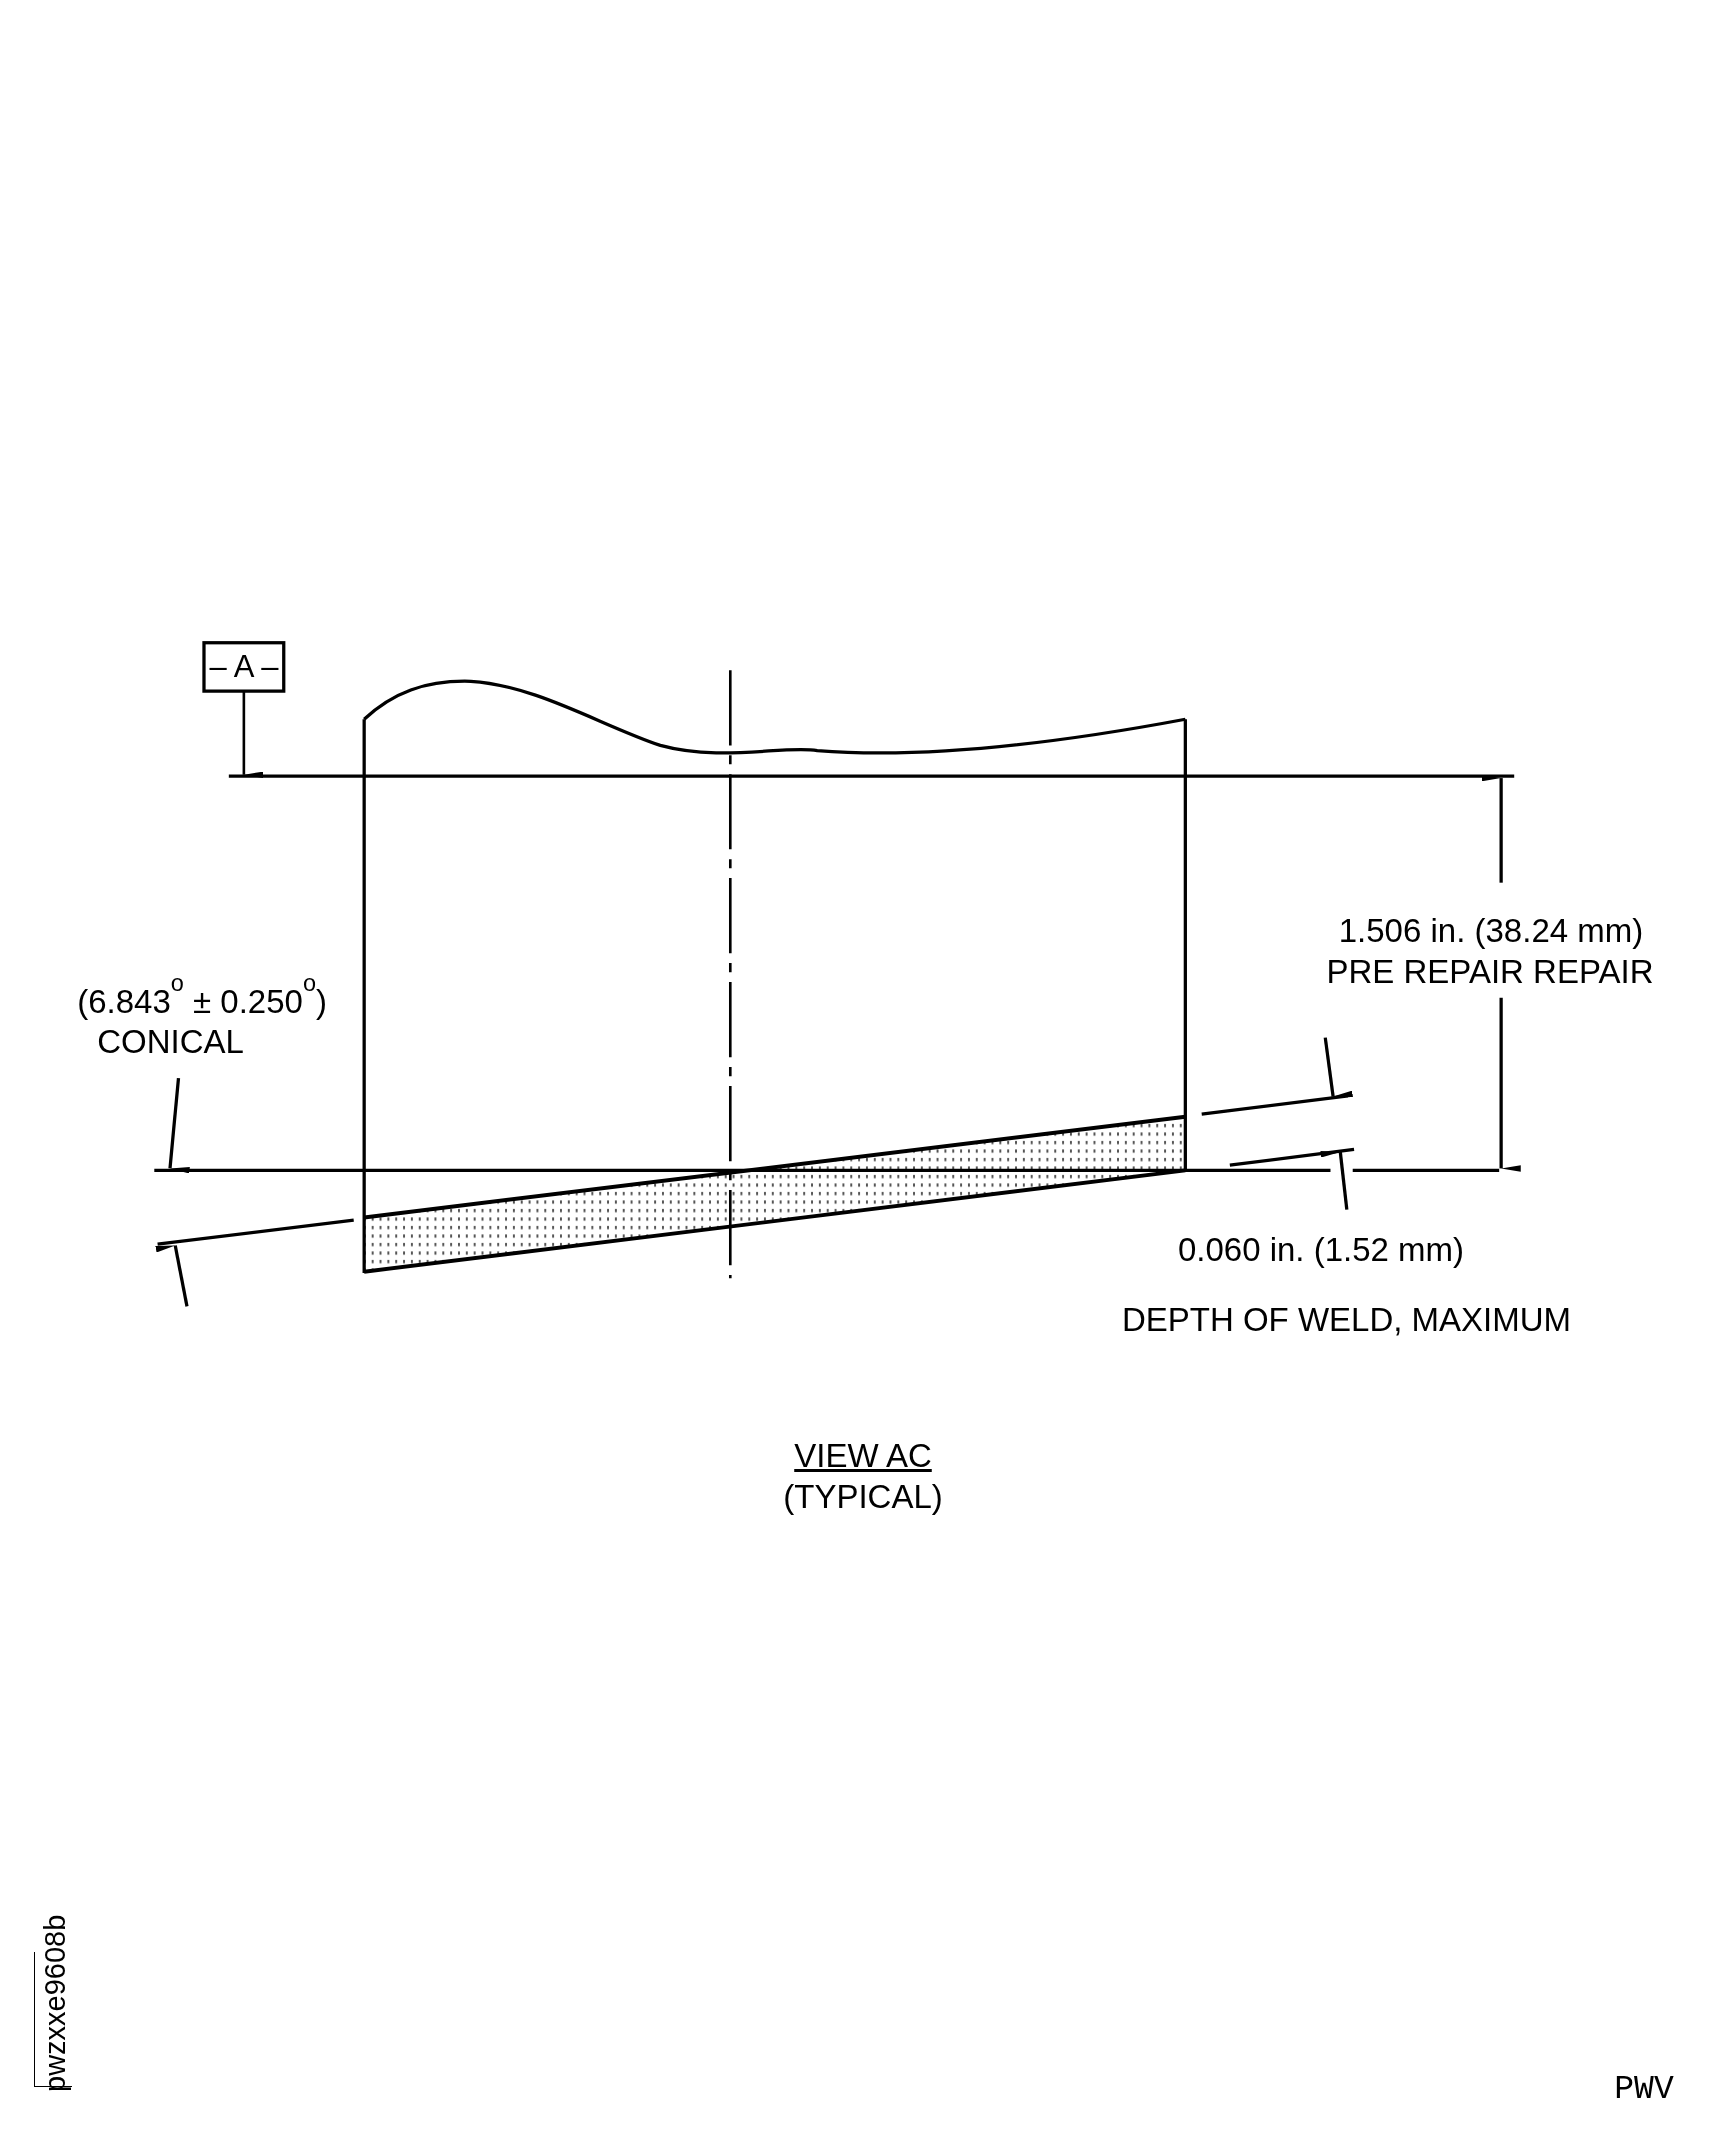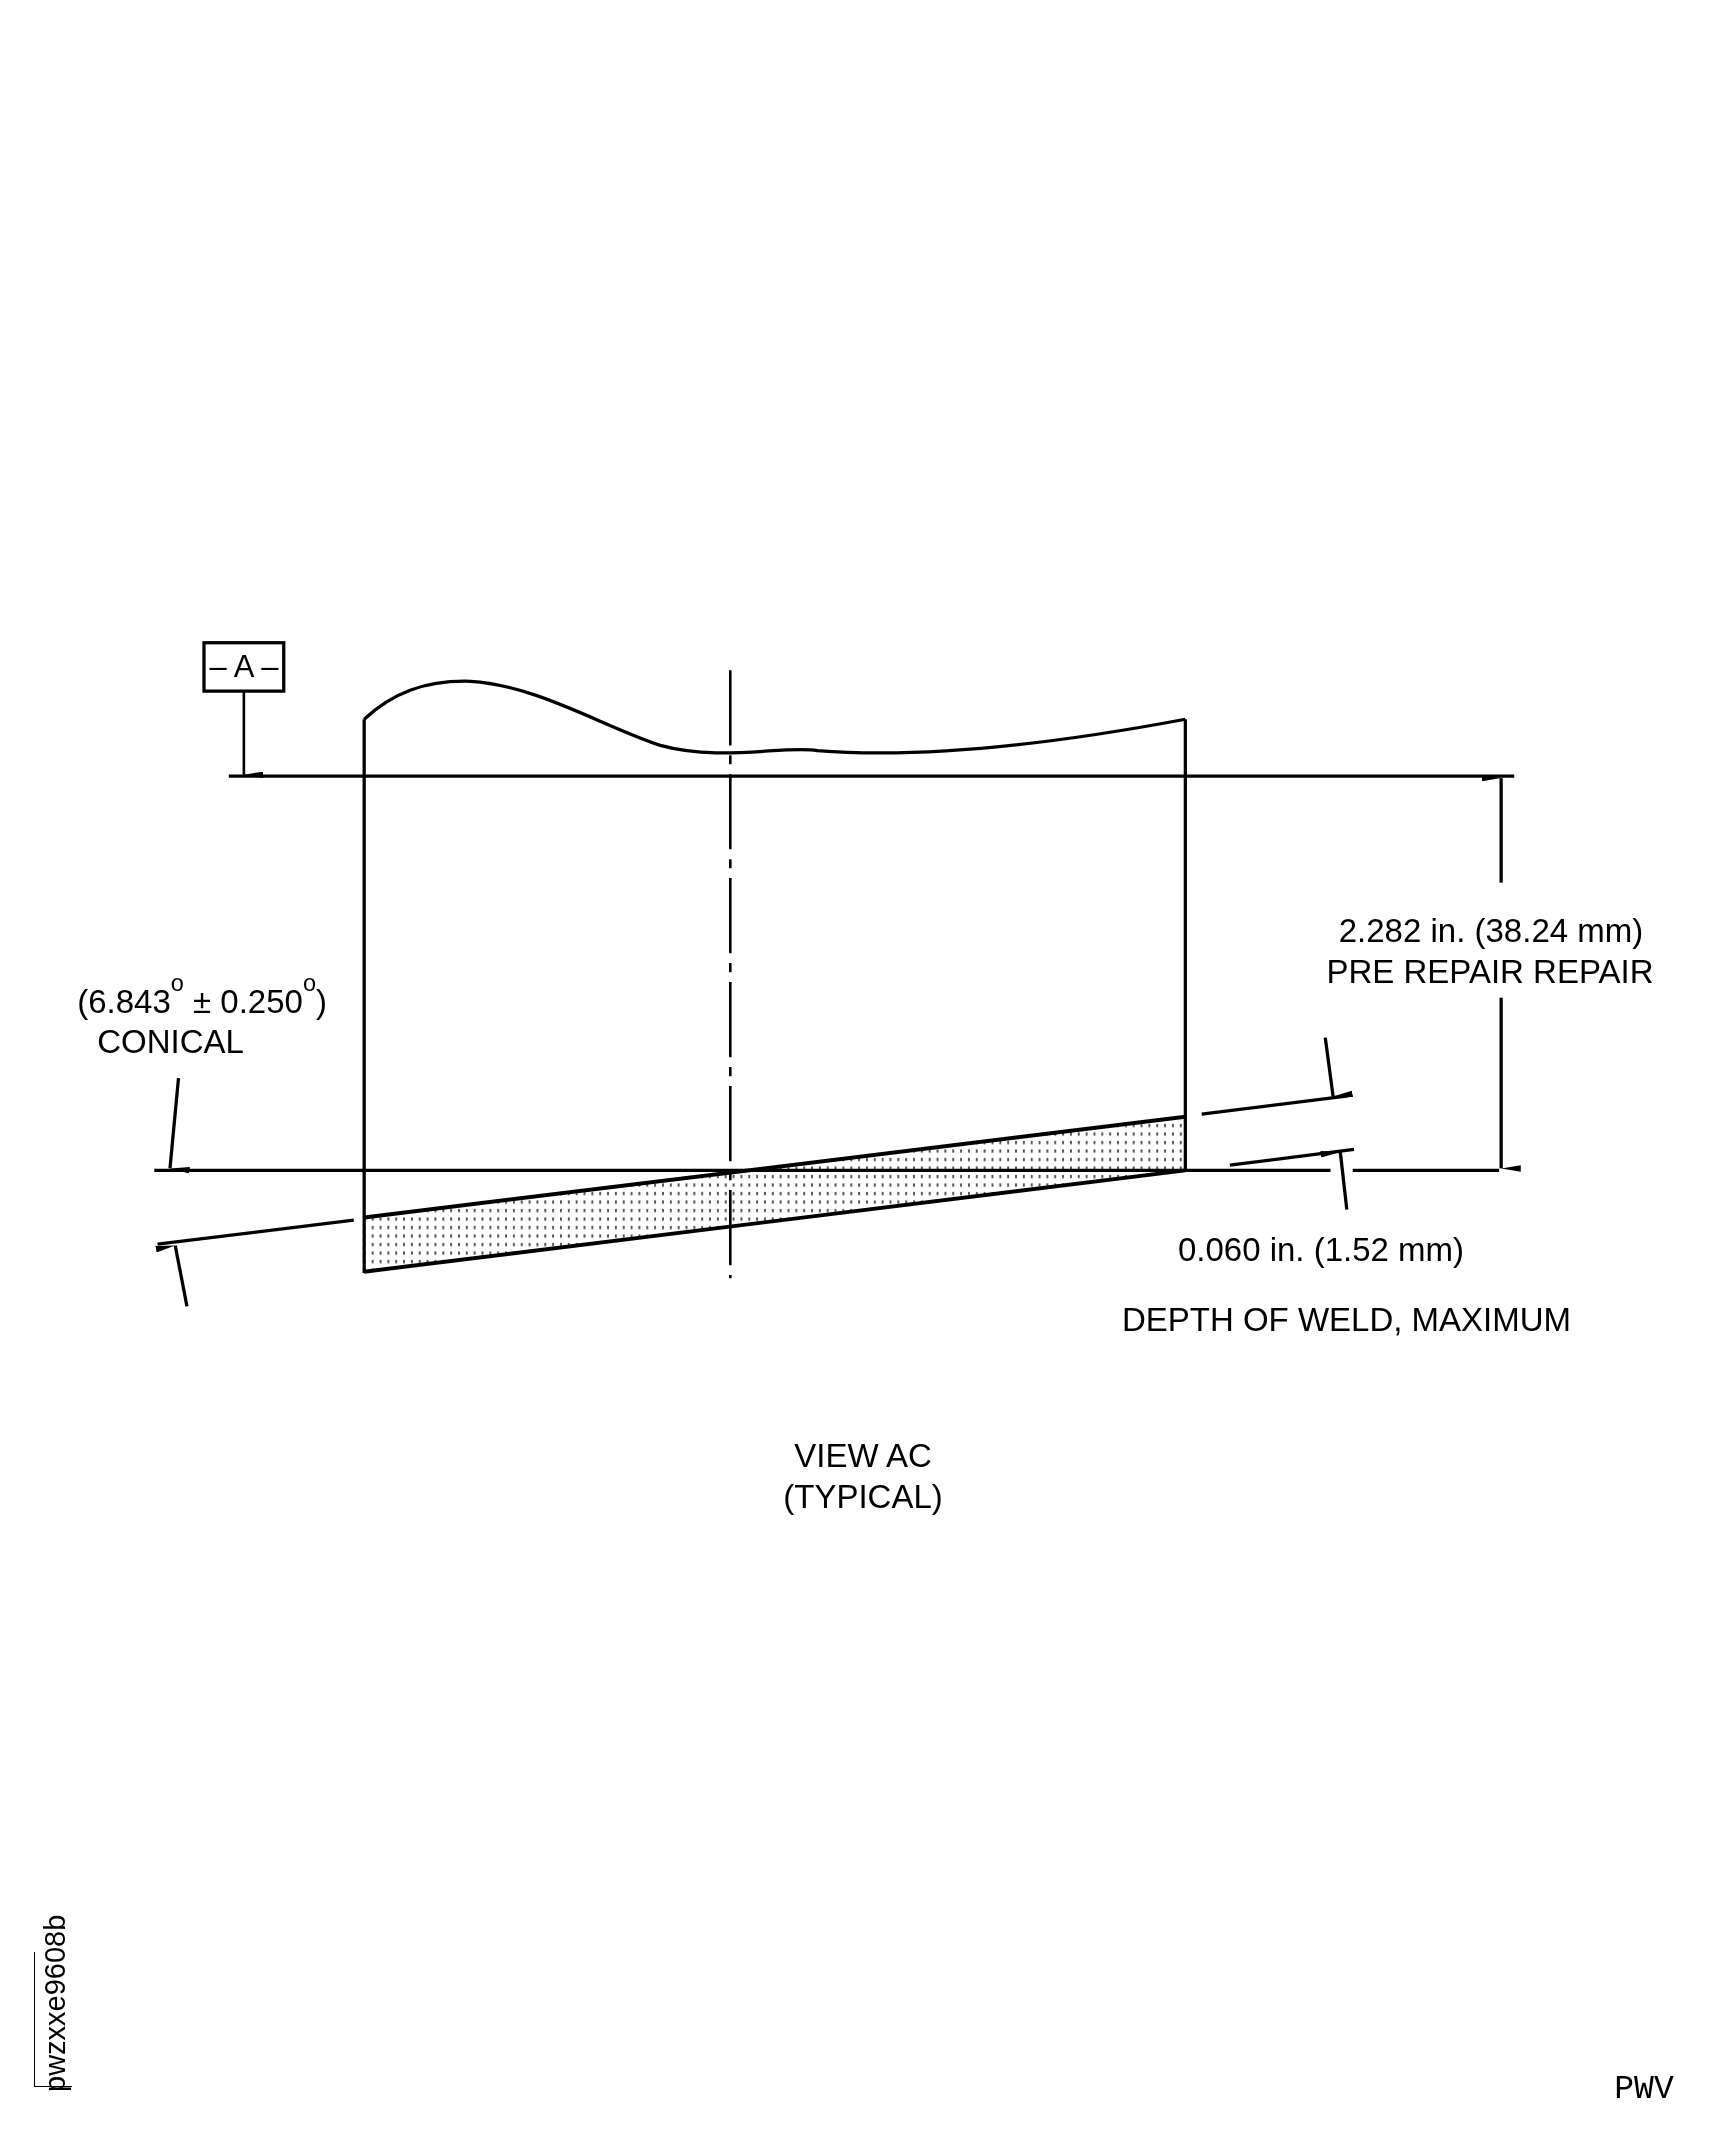--- a/index.html
+++ b/index.html
@@ -65,27 +65,27 @@
   <span>–</span>
 </div>
 
 <div class="lbl" style="left:46px; top:981px; width:281px;text-align:right;">
   <span>(</span><span>6.843</span><span class="sup">o</span>
   <span>±</span>
   <span>0.250</span><span class="sup">o</span><span>)</span>
 </div>
 <div class="lbl" style="left:30px; top:1021px; width:281px;">CONICAL</div>
 
-<div class="lbl" style="left:1295px; top:910px; width:392px;">2.282 in. (38.24 mm)</div>
+<div class="lbl" style="left:1295px; top:910px; width:392px;">1.506 in. (38.24 mm)</div>
 <div class="lbl" style="left:1281px; top:951px; width:418px;">PRE REPAIR REPAIR</div>
 
 <div class="lbl" style="left:1164px; top:1229px; width:314px;">0.060 in. (1.52 mm)</div>
 <div class="lbl" style="left:1098px; top:1271px; width:497px;margin-top:28px;">DEPTH OF WELD, MAXIMUM</div>
 
-<div class="lbl" style="left:732px; top:1435px; width:262px;">VIEW AC</div>
+<div class="lbl" style="left:732px; top:1435px; width:262px;text-decoration:underline;">VIEW AC</div>
 <div class="lbl" style="left:732px; top:1476px; width:262px;">(TYPICAL)</div>
 
 <div class="side-id-bracket"></div>
 <div class="side-id-bracket2"></div>
 <div class="side-id">pwzxxe9608b</div>
 
 <div class="lbl" style="left:1595px; top:2069px; width:98px;font-family:Liberation Mono, monospace;">PWV</div>
 
 
 </body></html>

